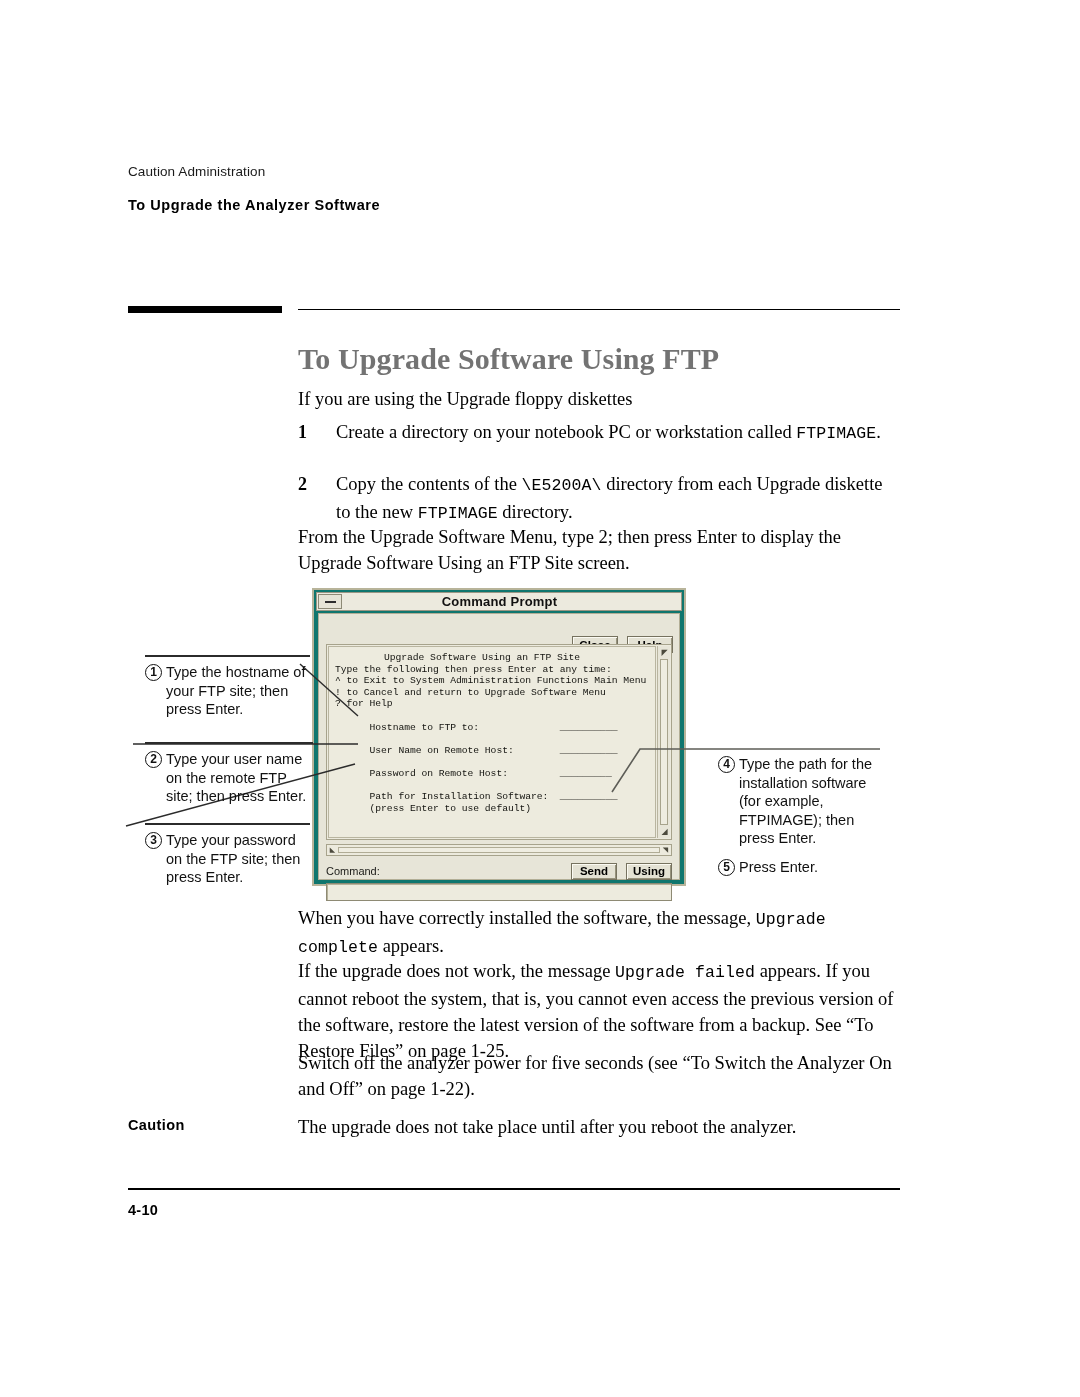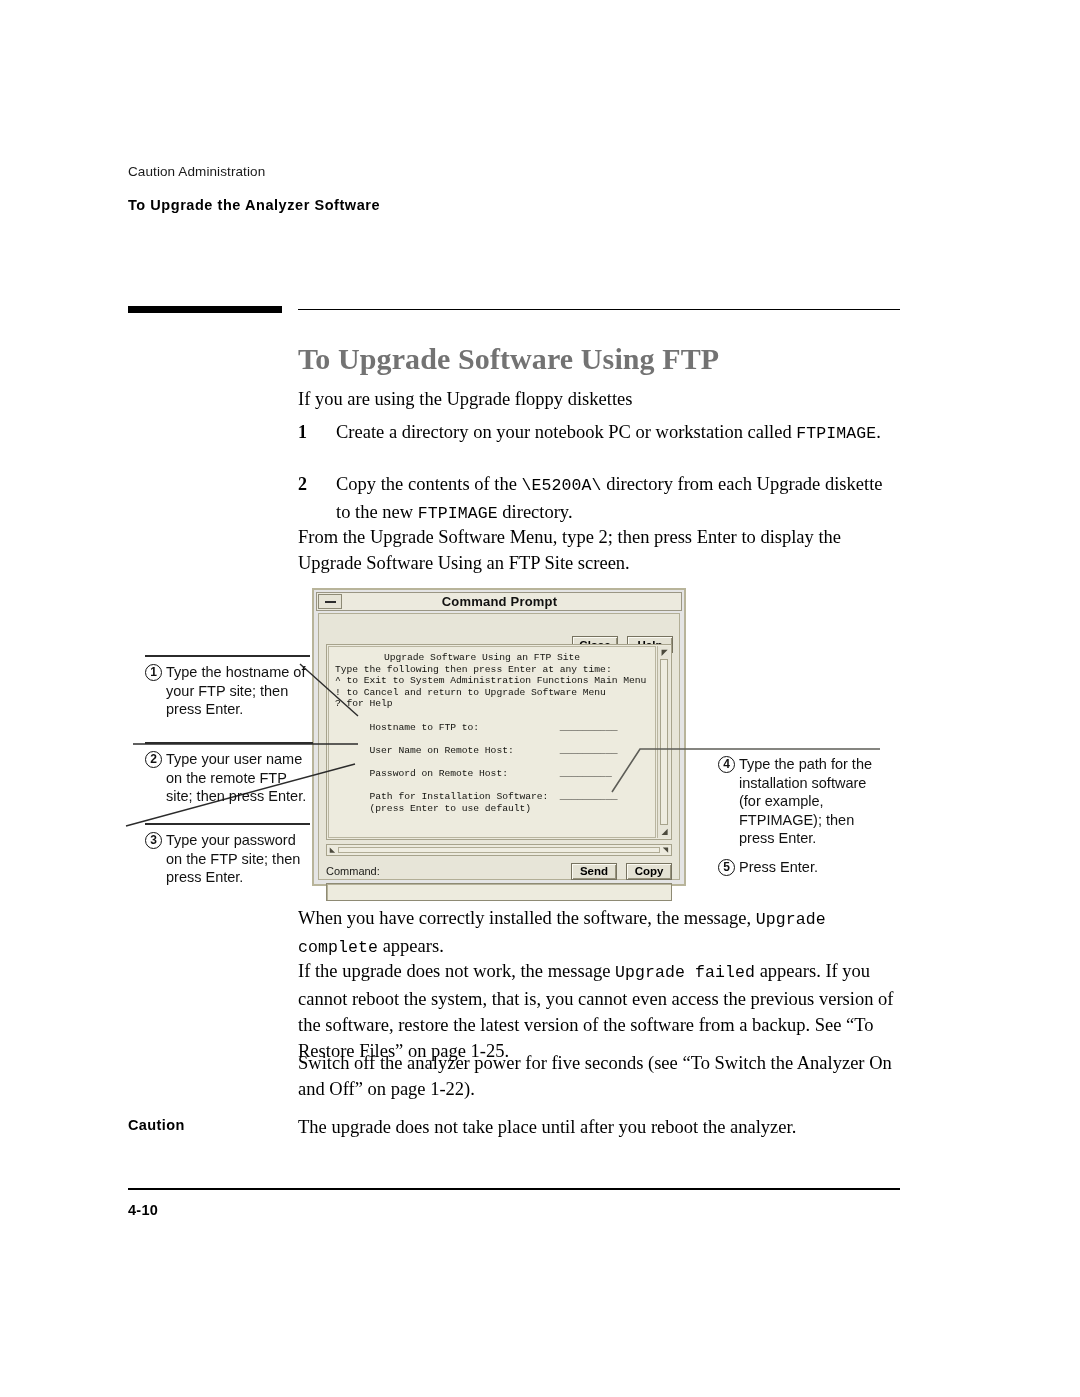--- a/index.html
+++ b/index.html
@@ -115,21 +115,21 @@
     top: 588px;
     width: 374px;
     height: 298px;
   }
   .win {
     position: absolute;
     left: 0;
     top: 0;
     width: 374px;
     height: 298px;
-    background: #e5e5e5;
+    background: #0f766e;
     border: 2px solid #b8b49a;
     box-sizing: border-box;
   }
   .win-titlebar {
     position: absolute;
     left: 2px;
     top: 2px;
     right: 2px;
     height: 19px;
     background: #eceade;
@@ -485,21 +485,21 @@
       <div class="hscroll">
         <div class="harrow left">◣</div>
         <div class="htrack"></div>
         <div class="harrow right">◥</div>
       </div>
 
       <div class="cmdrow">
         <div class="cmdlabel">Command:</div>
         <div class="btns">
           <div class="btn">Send</div>
-          <div class="btn">Copy</div>
+          <div class="btn">Using</div>
         </div>
       </div>
 
       <div class="cmdinput"></div>
     </div>
   </div>
 </div>
 
 <svg class="leaders">
 

